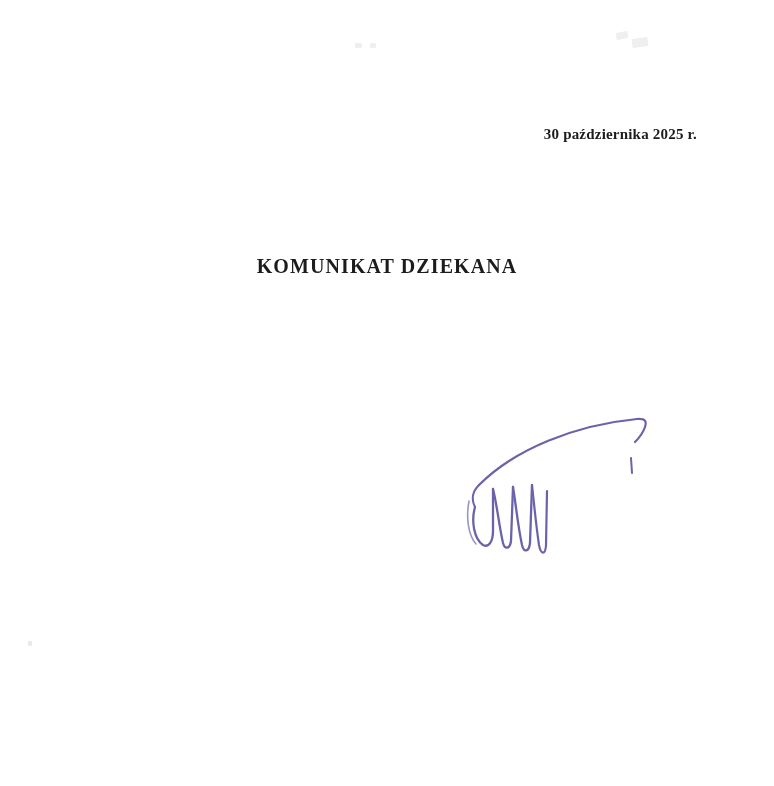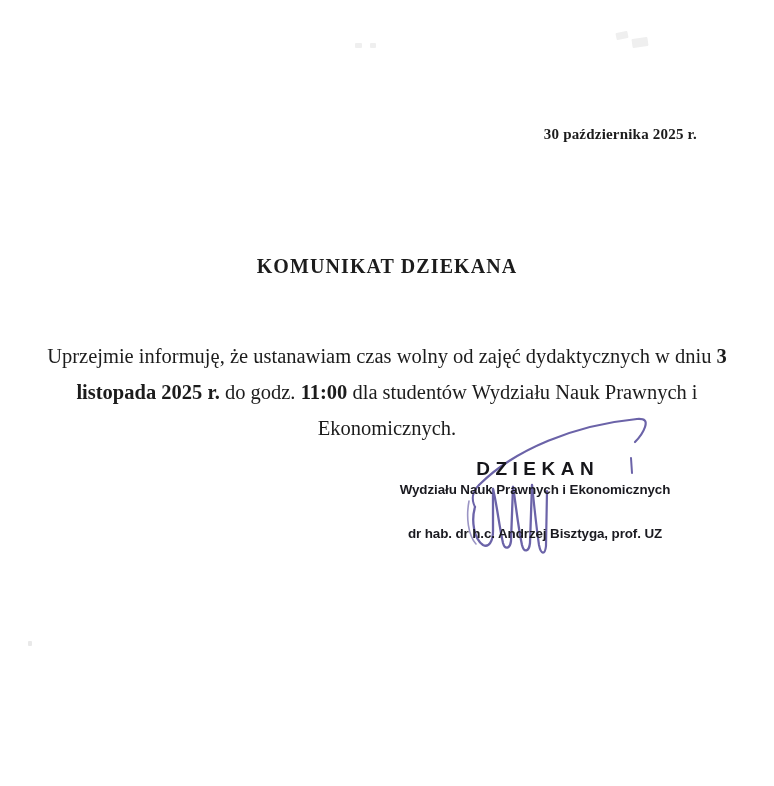--- a/index.html
+++ b/index.html
@@ -133,42 +133,34 @@
   <div class="speck s1"></div>
   <div class="speck s2"></div>
   <div class="speck s3"></div>
   <div class="speck s4"></div>
   <div class="speck s5"></div>
 
   <div class="date-line">30 października 2025 r.</div>
 
   <div class="doc-title">KOMUNIKAT DZIEKANA</div>
 
-  <div class="body-text">
-    <span>Uprzejmie informuję, że ustanawiam czas wolny od zajęć dydaktycznych w dniu </span><b>3 listopada</b> <b>2025 r.</b><span> do godz. </span><b>11:00</b><span> dla studentów Wydziału Nauk Prawnych i Ekonomicznych.</span>
-  </div>
 
   <div class="ink-layer">
     <svg width="230" height="155" viewBox="0 0 230 155" fill="none" xmlns="http://www.w3.org/2000/svg">
 
       <path d="M24 80 C 60 44, 120 20, 182 14" stroke="#6b63a8" stroke-width="2.2" stroke-linecap="round" fill="none"></path>
       <path d="M182 14 C 190 13.4, 192 16, 190 22 C 188 28, 184 33, 180 37" stroke="#6b63a8" stroke-width="2.2" stroke-linecap="round" fill="none"></path>
 
       <path d="M24 80 C 18 86, 16 94, 20 102" stroke="#6b63a8" stroke-width="2" stroke-linecap="round" fill="none"></path>
 
       <path d="M20 102 C 16 116, 19 134, 28 140 C 34 143, 38 136, 38 126 L 38 84" stroke="#6b63a8" stroke-width="2.3" stroke-linecap="round" fill="none"></path>
       <path d="M38 84 C 42 100, 44 120, 48 138 C 50 145, 55 144, 56 136 L 58 82" stroke="#6b63a8" stroke-width="2.3" stroke-linecap="round" fill="none"></path>
       <path d="M58 82 C 61 100, 63 122, 67 140 C 69 148, 74 147, 75 138 L 77 80" stroke="#6b63a8" stroke-width="2.3" stroke-linecap="round" fill="none"></path>
       <path d="M77 80 C 79 98, 81 120, 84 140 C 86 150, 90 150, 91 141 L 92 86" stroke="#6b63a8" stroke-width="2.2" stroke-linecap="round" fill="none"></path>
 
       <path d="M14 96 C 11 112, 13 130, 21 139" stroke="#9b95c4" stroke-width="1.6" stroke-linecap="round" fill="none"></path>
 
       <path d="M176 53 L 177 68" stroke="#6b63a8" stroke-width="2" stroke-linecap="round" fill="none"></path>
     </svg>
   </div>
 
-  <div class="sign-block">
-    <div class="sign-title">DZIEKAN</div>
-    <div class="sign-faculty">Wydziału Nauk Prawnych i Ekonomicznych</div>
-    <div class="sign-name">dr hab. dr h.c. Andrzej Bisztyga, prof. UZ</div>
-  </div>
 
 </div>
 
 </body></html>

